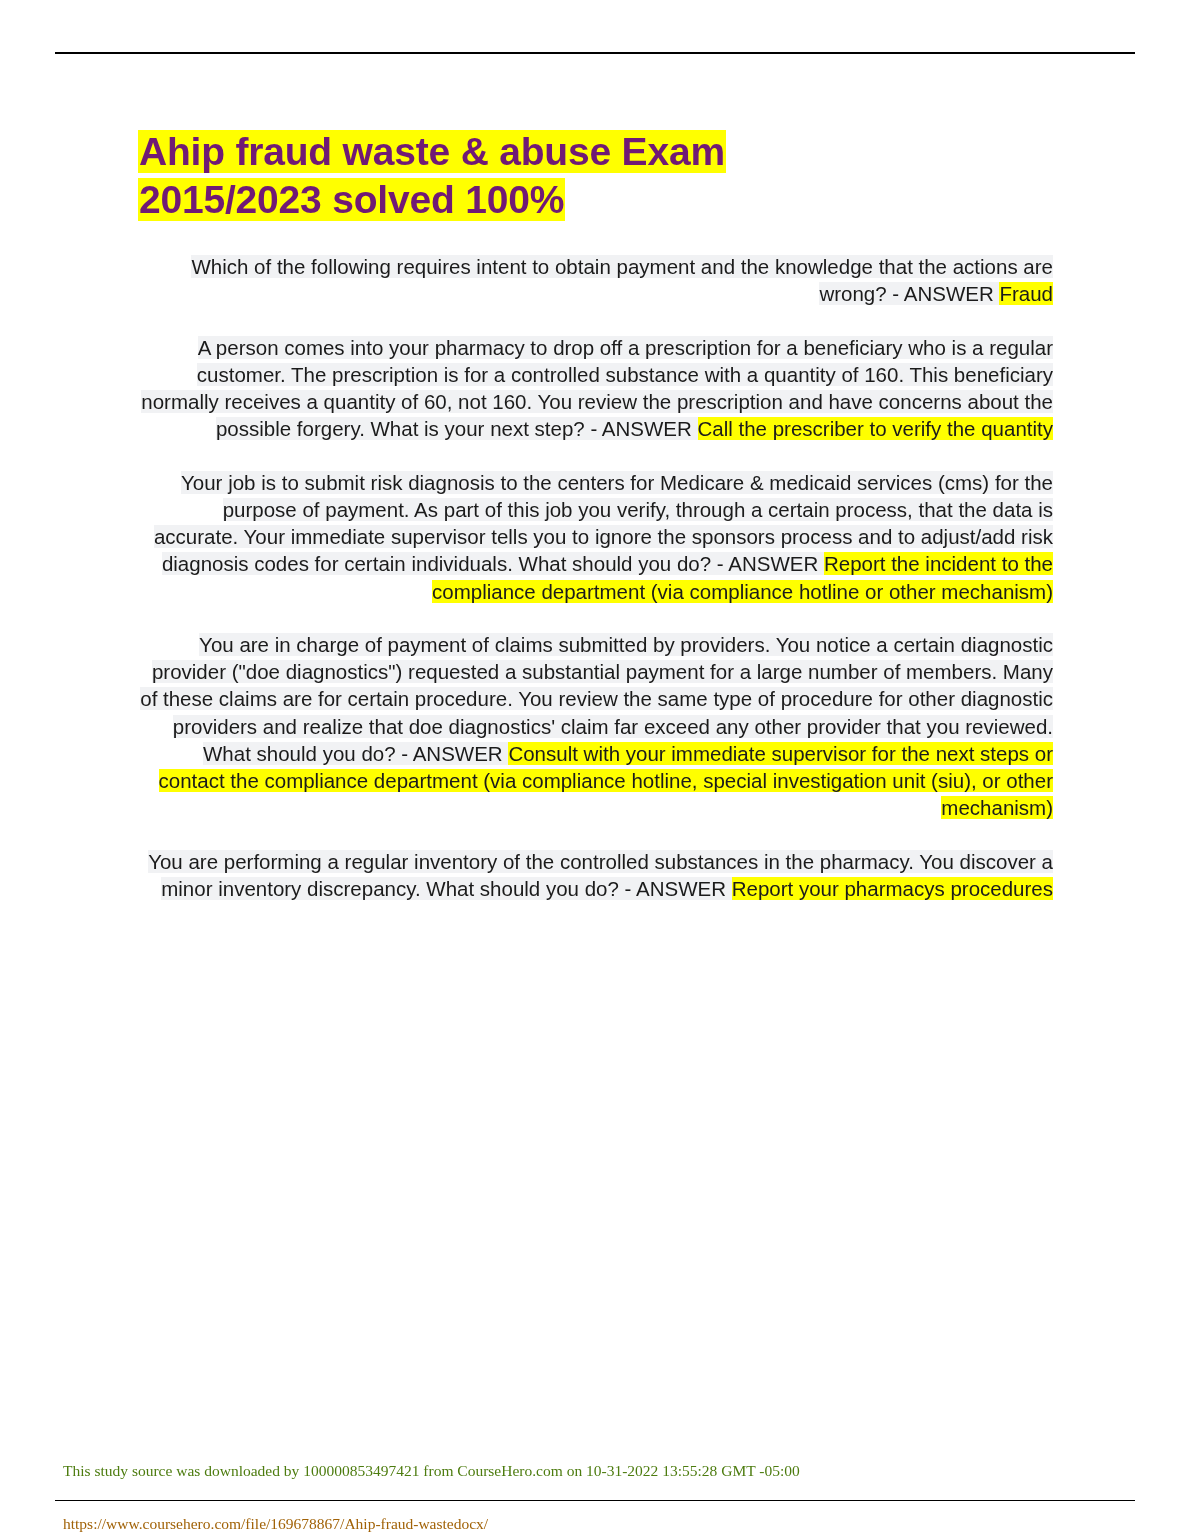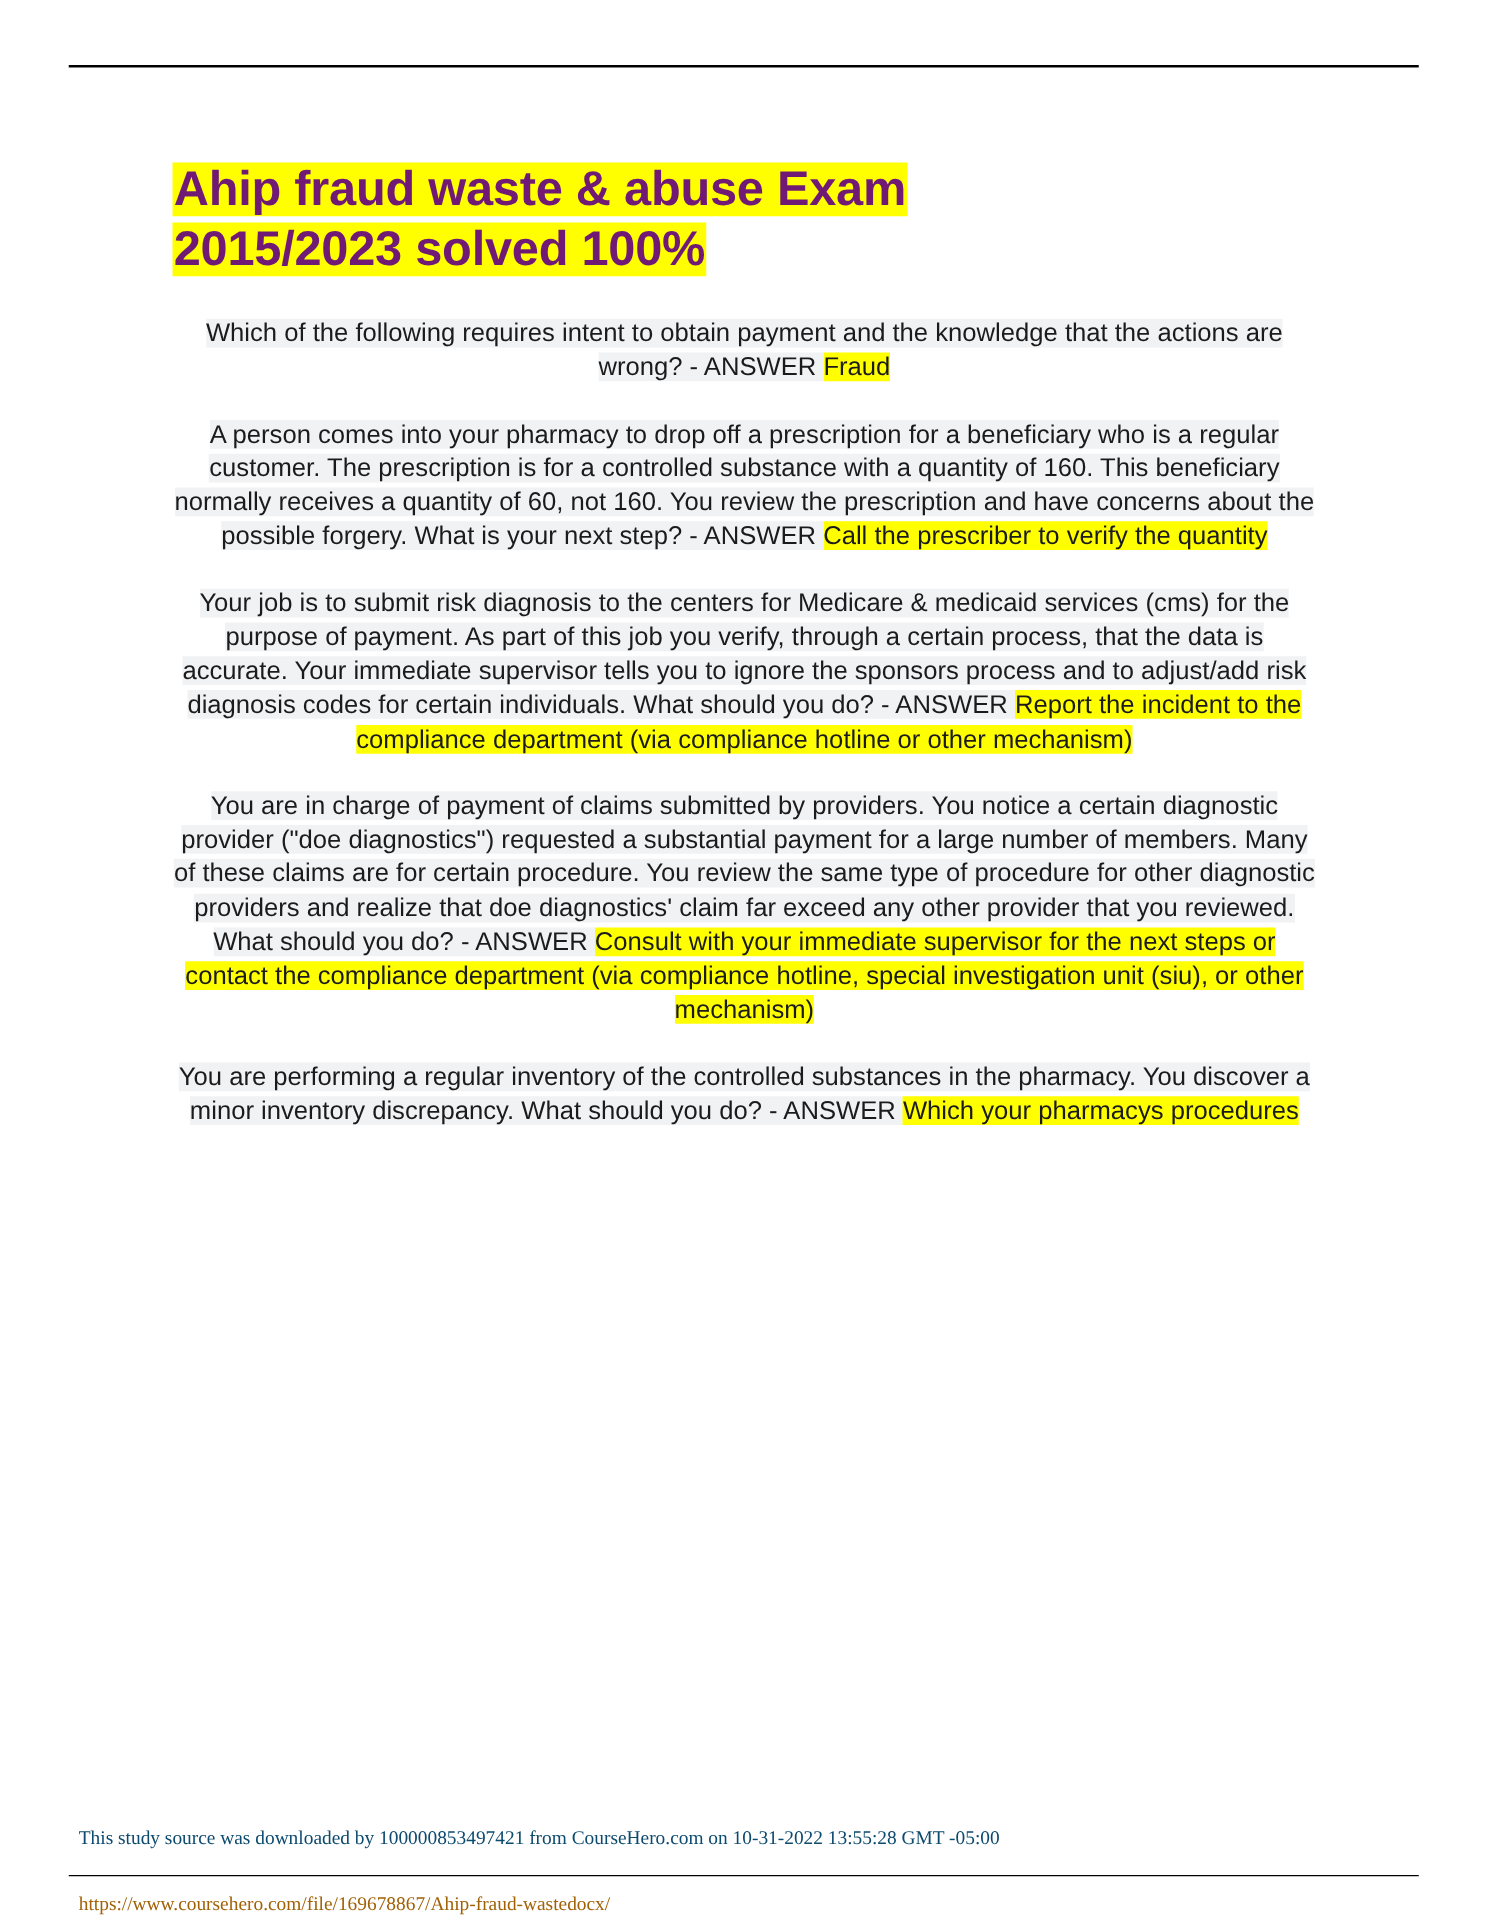--- a/index.html
+++ b/index.html
@@ -46,35 +46,35 @@
     padding: 0 1px;
   }
   .blocks {
     margin-top: 30px;
   }
   p.qa {
     margin: 0 0 26px 0;
     font-size: 20.5px;
     line-height: 1.33;
     color: #1b1b1b;
-    text-align: center;
+    text-align: right;
   }
   p.qa .q {
     background: #f1f2f4;
   }
   p.qa .hl {
     background: #ffff00;
   }
   .footer-note {
     position: absolute;
     left: 63px;
     top: 1462px;
     font-family: "Liberation Serif", serif;
     font-size: 15.5px;
-    color: #0c4a6e;
+    color: #4d7c0f;
     white-space: nowrap;
   }
   .footer-url {
     position: absolute;
     left: 63px;
     top: 1515px;
     font-family: "Liberation Serif", serif;
     font-size: 15.5px;
     color: #a16207;
     white-space: nowrap;
@@ -115,21 +115,21 @@
 
       <p class="qa">
         <span class="q">Your job is to submit risk diagnosis to the centers for Medicare &amp; medicaid services (cms) for the purpose of payment. As part of this job you verify, through a certain process, that the data is accurate. Your immediate supervisor tells you to ignore the sponsors process and to adjust/add risk diagnosis codes for certain individuals. What should you do? - ANSWER </span><span class="hl">Report the incident to the compliance department (via compliance hotline or other mechanism)</span>
       </p>
 
       <p class="qa">
         <span class="q">You are in charge of payment of claims submitted by providers. You notice a certain diagnostic provider ("doe diagnostics") requested a substantial payment for a large number of members. Many of these claims are for certain procedure. You review the same type of procedure for other diagnostic providers and realize that doe diagnostics' claim far exceed any other provider that you reviewed. What should you do? - ANSWER </span><span class="hl">Consult with your immediate supervisor for the next steps or contact the compliance department (via compliance hotline, special investigation unit (siu), or other mechanism)</span>
       </p>
 
       <p class="qa">
-        <span class="q">You are performing a regular inventory of the controlled substances in the pharmacy. You discover a minor inventory discrepancy. What should you do? - ANSWER </span><span class="hl">Which your pharmacys procedures</span>
+        <span class="q">You are performing a regular inventory of the controlled substances in the pharmacy. You discover a minor inventory discrepancy. What should you do? - ANSWER </span><span class="hl">Report your pharmacys procedures</span>
       </p>
 
     </div>
   </div>
 
   <div class="footer-note">This study source was downloaded by 100000853497421 from CourseHero.com on 10-31-2022 13:55:28 GMT -05:00</div>
   <div class="bottom-rule"></div>
   <div class="footer-url">https://www.coursehero.com/file/169678867/Ahip-fraud-wastedocx/</div>
 
 </div>

